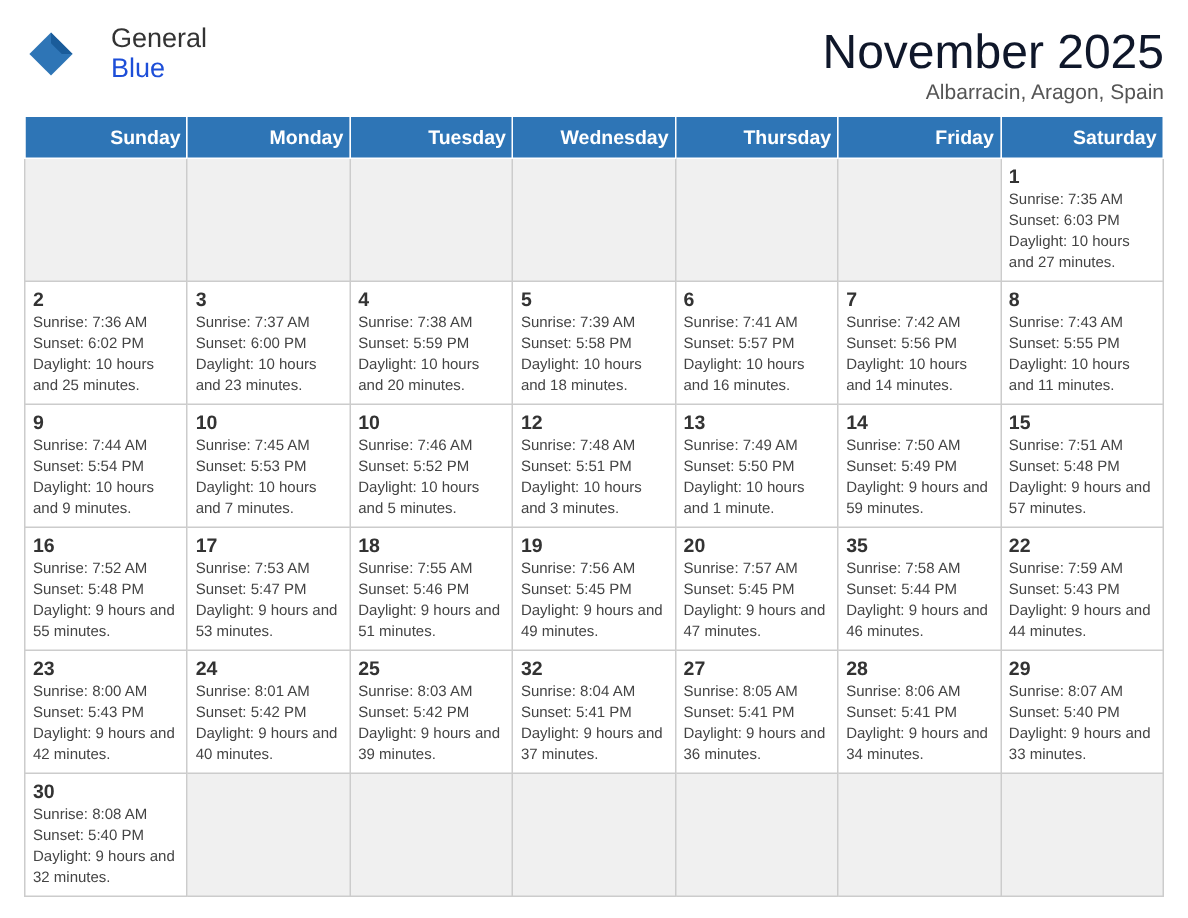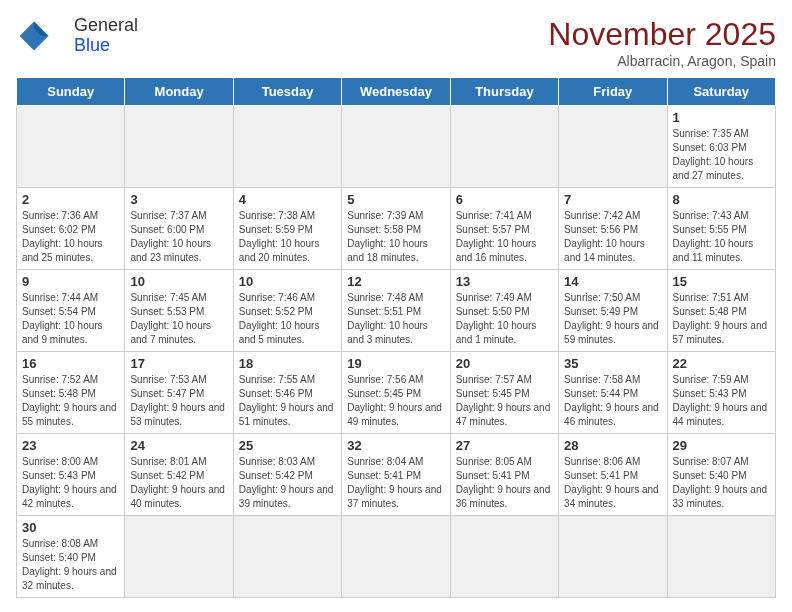--- a/index.html
+++ b/index.html
@@ -30,38 +30,38 @@
     .logo-icon {
       width: 36px;
       height: 36px;
     }
     .title-block {
       text-align: right;
     }
     .month-title {
       font-size: 32px;
       font-weight: normal;
-      color: #7f1d1d;
+      color: #0f172a;
     }
     .location {
       font-size: 14px;
       color: #555;
     }
     table {
       width: 100%;
       border-collapse: collapse;
       table-layout: fixed;
     }
     thead tr th {
       background: #2e75b6;
       color: #fff;
       font-size: 13px;
       font-weight: bold;
       padding: 6px 4px;
-      text-align: center;
+      text-align: right;
       border: 1px solid #fff;
     }
     tbody tr td {
       vertical-align: top;
       border: 1px solid #ccc;
       padding: 4px 5px;
       font-size: 10.5px;
       color: #333;
       height: 80px;
       background: #fff;

